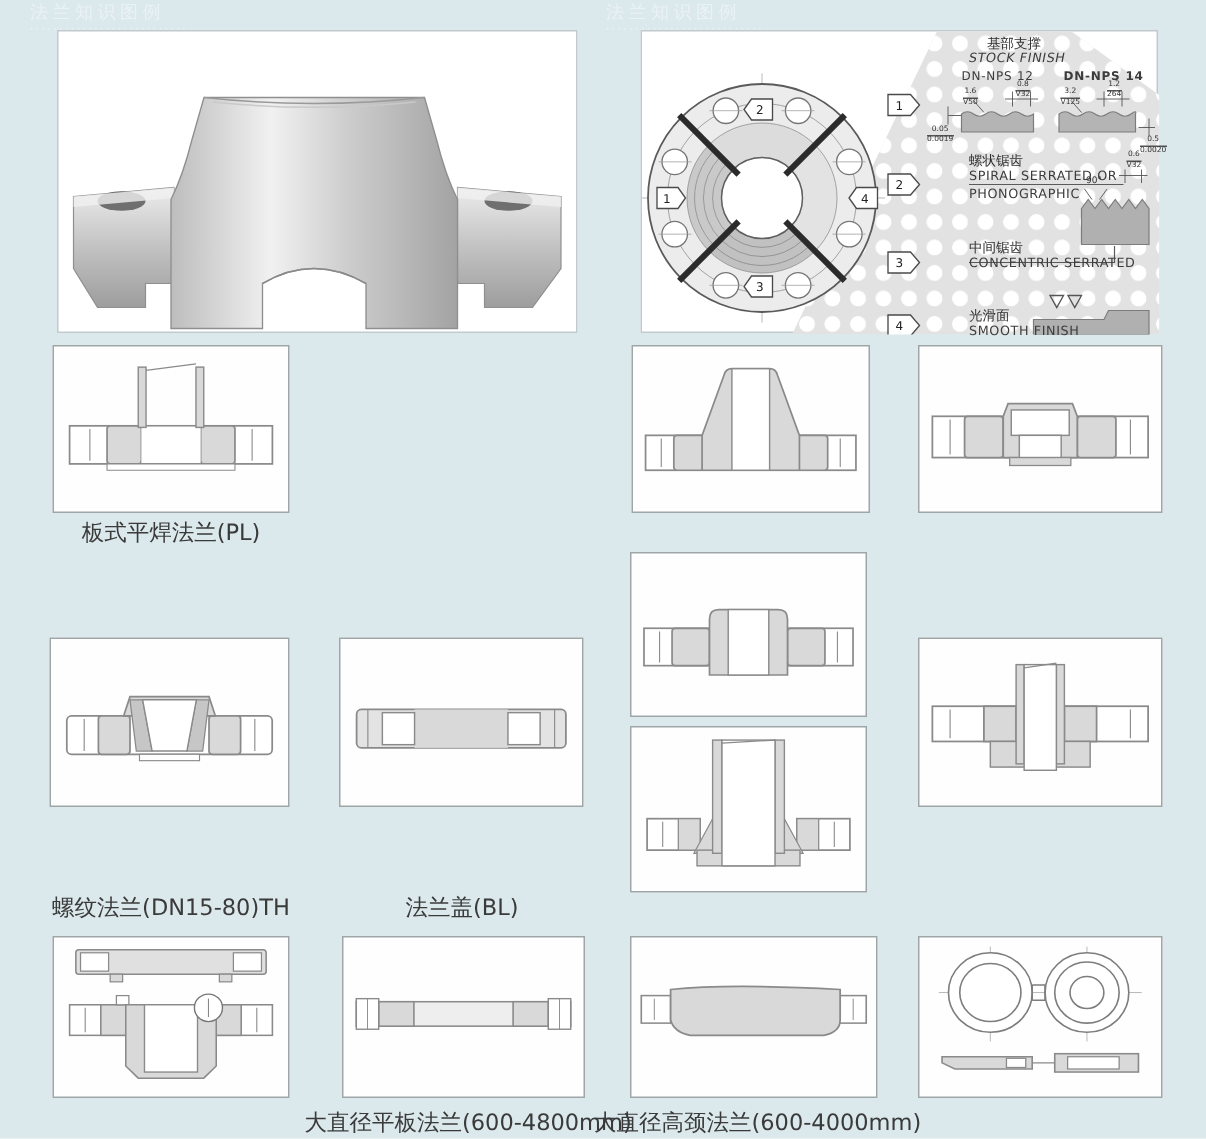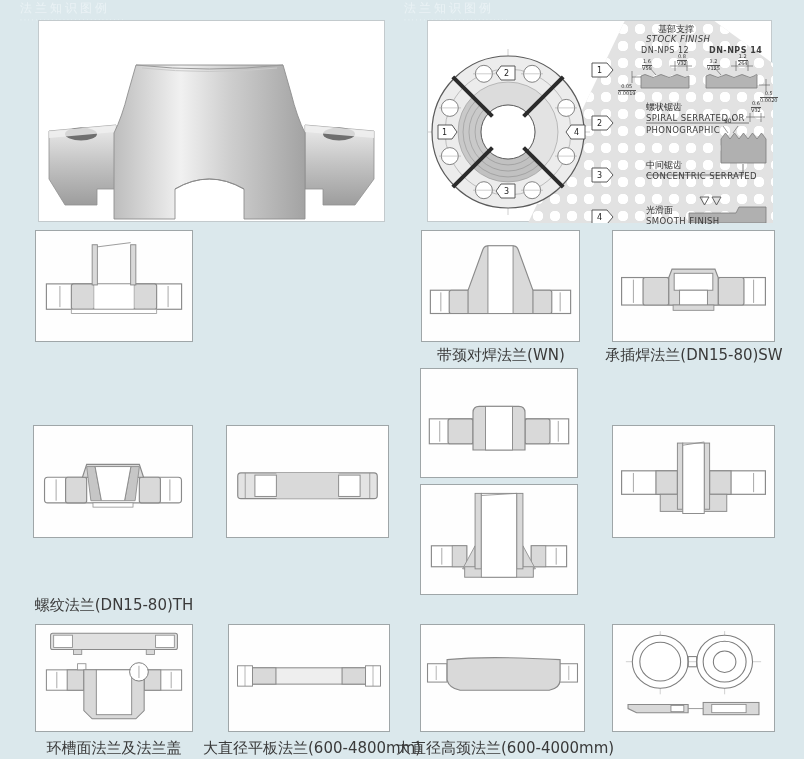--- a/index.html
+++ b/index.html
@@ -260,22 +260,21 @@
         <rect x="98" y="44" width="24" height="26" rx="2" fill="#d9d9d9"></rect>
         <line x1="19" y1="46" x2="19" y2="68" stroke-width="0.7"></line>
         <line x1="131" y1="46" x2="131" y2="68" stroke-width="0.7"></line>
         <path d="M52,44 L55,36 H95 L98,44 V70 H52 Z" fill="#d9d9d9"></path>
         <rect x="57" y="40" width="36" height="16" fill="#ffffff" stroke-width="0.9"></rect>
         <rect x="62" y="56" width="26" height="14" fill="#ffffff" stroke-width="0.9"></rect>
         <rect x="56" y="70" width="38" height="5" fill="#d9d9d9" stroke-width="0.8"></rect>
       </g>
     </svg>
   </div>
-  <div class="cap" style="left:396px;top:346px;">带颈对焊法兰(WN)</div>
-  <div class="cap" style="left:589px;top:346px;">承插焊法兰(DN15-80)SW</div>
+  <div class="cap" style="left:9px;top:346px;">板式平焊法兰(PL)</div>
 
   <div class="bx" style="left:33px;top:425px;width:160px;height:113px;">
     <svg width="100%" height="100%" viewBox="0 0 150 104" preserveAspectRatio="none">
       <g stroke="#8a8a8a" stroke-width="1.1">
         <rect x="10" y="48" width="130" height="24" rx="3" fill="#ffffff"></rect>
         <rect x="30" y="48" width="20" height="24" rx="2" fill="#d9d9d9"></rect>
         <rect x="100" y="48" width="20" height="24" rx="2" fill="#d9d9d9"></rect>
         <line x1="21" y1="50" x2="21" y2="70" stroke-width="0.7"></line>
         <line x1="129" y1="50" x2="129" y2="70" stroke-width="0.7"></line>
         <path d="M46,48 L50,36 H100 L104,48 Z" fill="#d9d9d9"></path>
@@ -341,20 +340,21 @@
         <rect x="44" y="64" width="24" height="16" fill="#d9d9d9" stroke-width="0.9"></rect>
         <rect x="82" y="64" width="24" height="16" fill="#d9d9d9" stroke-width="0.9"></rect>
         <rect x="60" y="16" width="5" height="62" fill="#d9d9d9" stroke-width="0.9"></rect>
         <rect x="85" y="16" width="5" height="62" fill="#d9d9d9" stroke-width="0.9"></rect>
         <rect x="65" y="16" width="20" height="66" fill="#ffffff" stroke-width="0.9"></rect>
         <path d="M65,18 L85,15" fill="none" stroke-width="0.8"></path>
       </g>
     </svg>
   </div>
   <div class="cap" style="left:9px;top:596px;">螺纹法兰(DN15-80)TH</div>
+  <div class="cap" style="left:203px;top:596px;">法兰盖(BL)</div>
 
   <div class="bx" style="left:35px;top:624px;width:158px;height:108px;">
     <svg width="100%" height="100%" viewBox="0 0 150 104" preserveAspectRatio="none">
       <g stroke="#8a8a8a" stroke-width="1">
         <rect x="14" y="8" width="122" height="16" rx="2" fill="#e0e0e0"></rect>
         <rect x="17" y="10" width="18" height="12" fill="#ffffff" stroke-width="0.8"></rect>
         <rect x="115" y="10" width="18" height="12" fill="#ffffff" stroke-width="0.8"></rect>
         <rect x="36" y="24" width="8" height="5" fill="#d9d9d9" stroke-width="0.8"></rect>
         <rect x="106" y="24" width="8" height="5" fill="#d9d9d9" stroke-width="0.8"></rect>
         <rect x="10" y="44" width="130" height="20" fill="#ffffff"></rect>
@@ -412,18 +412,17 @@
       </g>
       <g stroke="#8a8a8a" stroke-width="1">
         <polygon points="14,78 70,78 70,86 22,86 14,82" fill="#d9d9d9"></polygon>
         <rect x="54" y="79" width="12" height="6" fill="#ffffff" stroke-width="0.8"></rect>
         <rect x="84" y="76" width="52" height="12" fill="#d9d9d9"></rect>
         <rect x="92" y="78" width="32" height="8" fill="#ffffff" stroke-width="0.8"></rect>
         <line x1="70" y1="82" x2="84" y2="82" stroke-width="0.8"></line>
       </g>
     </svg>
   </div>
-  <div class="cap" style="left:9px;top:739px;">环槽面法兰及法兰盖</div>
   <div class="cap" style="left:203px;top:739px;">大直径平板法兰(600-4800mm)</div>
   <div class="cap" style="left:396px;top:739px;">大直径高颈法兰(600-4000mm)</div>
   <div class="cap" style="left:589px;top:739px;margin-top:32px;">八字盲板BL</div>
 
 </div>
 
 </body></html>

